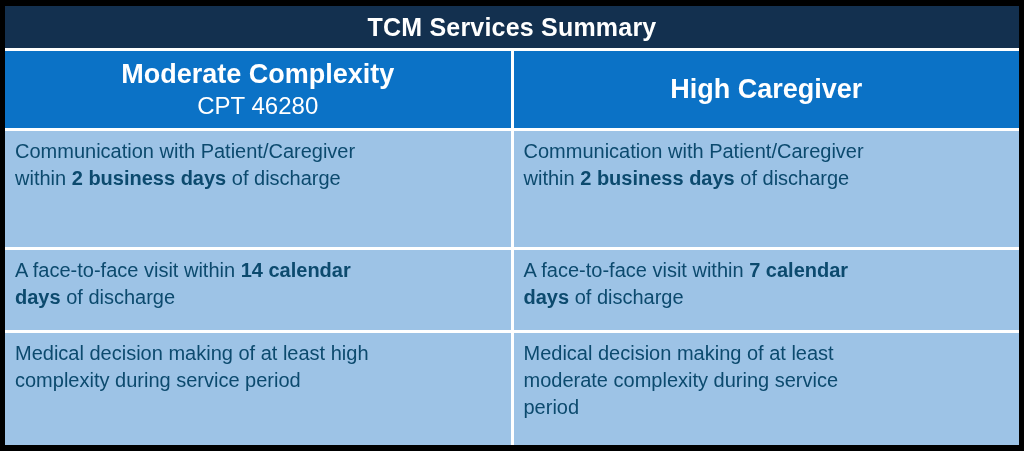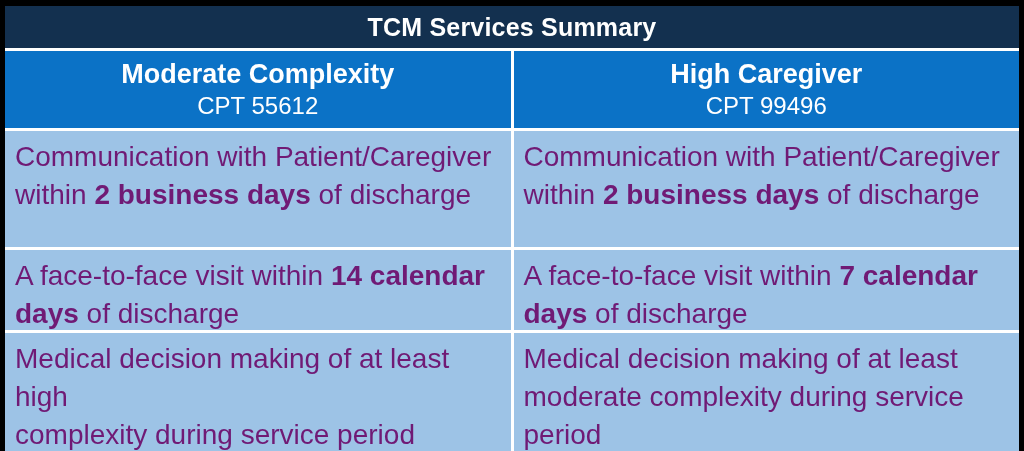--- a/index.html
+++ b/index.html
@@ -47,44 +47,43 @@
     flex-direction: column;
     align-items: center;
     justify-content: center;
     text-align: right;
   }
   .subheader .col-name { font-size: 27px; font-weight: 700; line-height: 1.25; }
   .subheader .col-cpt  { font-size: 24px; font-weight: 400; line-height: 1.25; }
 
   .cell {
     background: #9DC3E6;
-    color: #701a75;
+    color: #0c4a6e;
     padding: 7px 10px 0 10px;
-    font-size: 28px;
+    font-size: 20px;
     line-height: 1.35;
   }
   .cell-text { white-space: pre-line; }
   .cell-text .b { font-weight: 700; }
 </style>
 </head>
 <body>
 
 <div class="frame">
 
   <div class="title-row">TCM Services Summary</div>
 
   <div class="grid">
 
     <div class="subheader">
       <div class="col-name">Moderate Complexity</div>
-      <div class="col-cpt">CPT 55612</div>
+      <div class="col-cpt">CPT 46280</div>
     </div>
     <div class="subheader">
       <div class="col-name">High Caregiver</div>
-      <div class="col-cpt">CPT 99496</div>
     </div>
 
     <div class="cell">
       <div class="cell-text"><span>Communication with Patient/Caregiver
 within </span><span class="b">2 business days</span><span> of discharge</span></div>
     </div>
     <div class="cell">
       <div class="cell-text"><span>Communication with Patient/Caregiver
 within </span><span class="b">2 business days</span><span> of discharge</span></div>
     </div>

